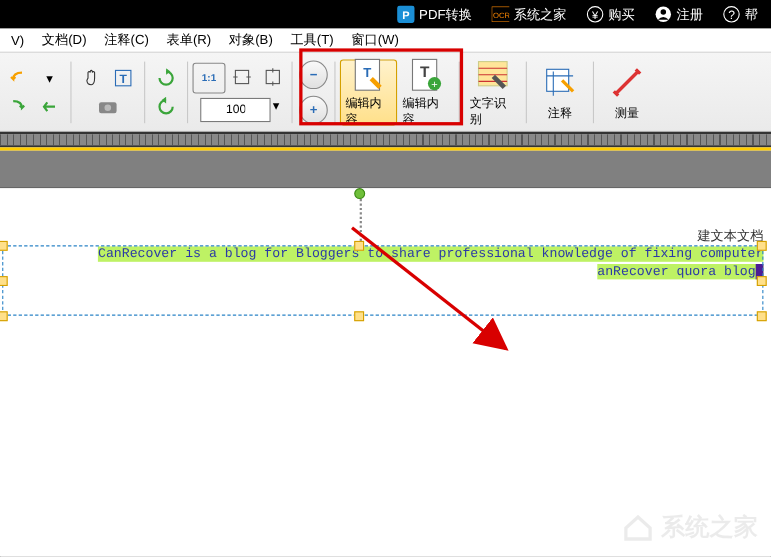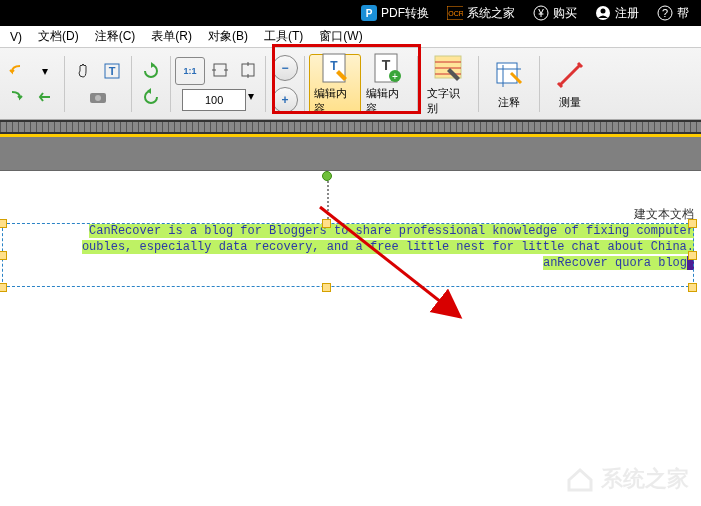--- a/index.html
+++ b/index.html
@@ -269,21 +269,20 @@
 
 <div class="doc-area">
   <div class="page">
 
     <div class="vline" style="left:327px; top:6px; height:46px"></div>
     <div class="rot-handle" style="left:322px; top:0"></div>
 
     <div class="text-blk">
       <div class="title">建文本文档</div>
       <div><span class="hl">CanRecover is a blog for Bloggers to share professional knowledge of fixing computer</span></div>
-      <div><span class="hl">oubles, especially data recovery, and a free little nest for little chat about China.</span></div>
       <div><span class="hl cur">anRecover quora blog</span></div>
     </div>
 
     <div class="sel-box"></div>
     <div class="sel-handle" style="left:-2px; top:48px"></div>
     <div class="sel-handle" style="left:322px; top:48px"></div>
     <div class="sel-handle" style="left:688px; top:48px"></div>
     <div class="sel-handle" style="left:-2px; top:80px"></div>
     <div class="sel-handle" style="left:688px; top:80px"></div>
     <div class="sel-handle" style="left:-2px; top:112px"></div>

